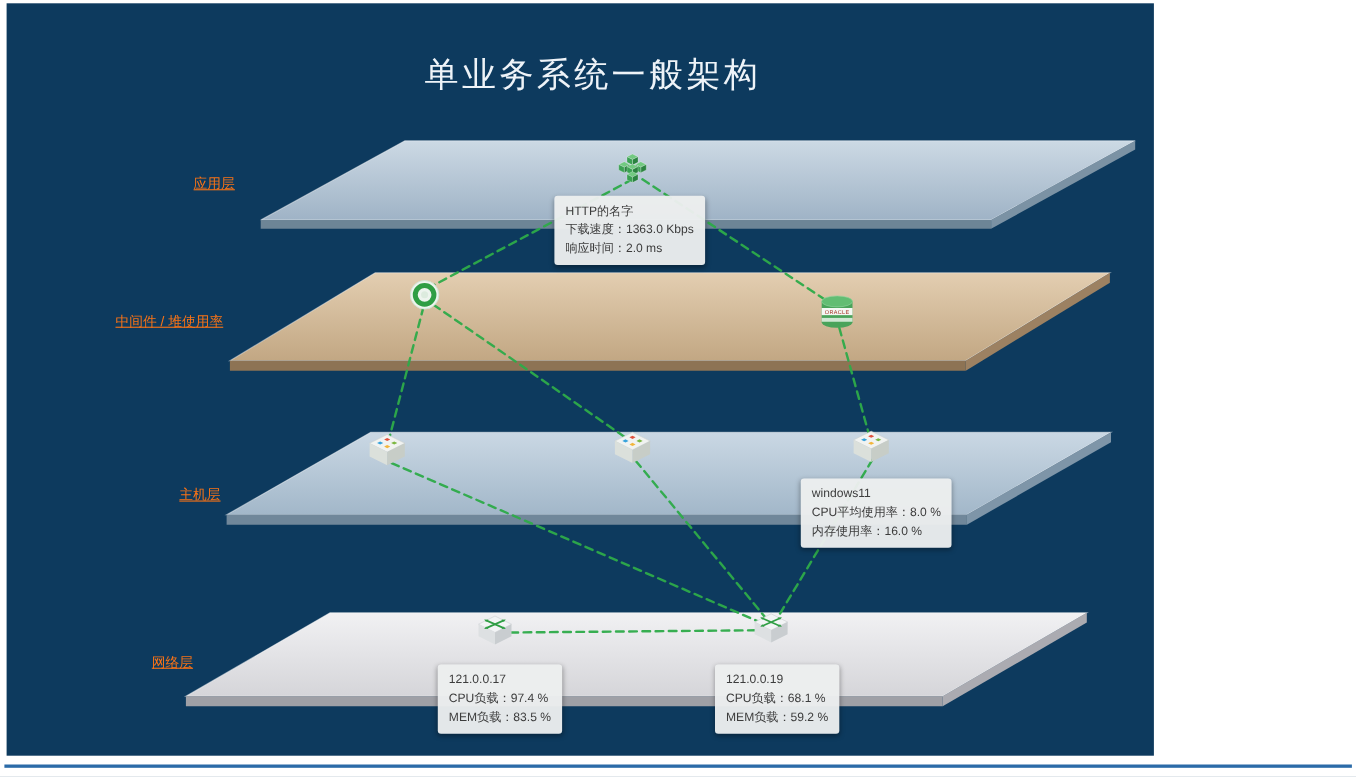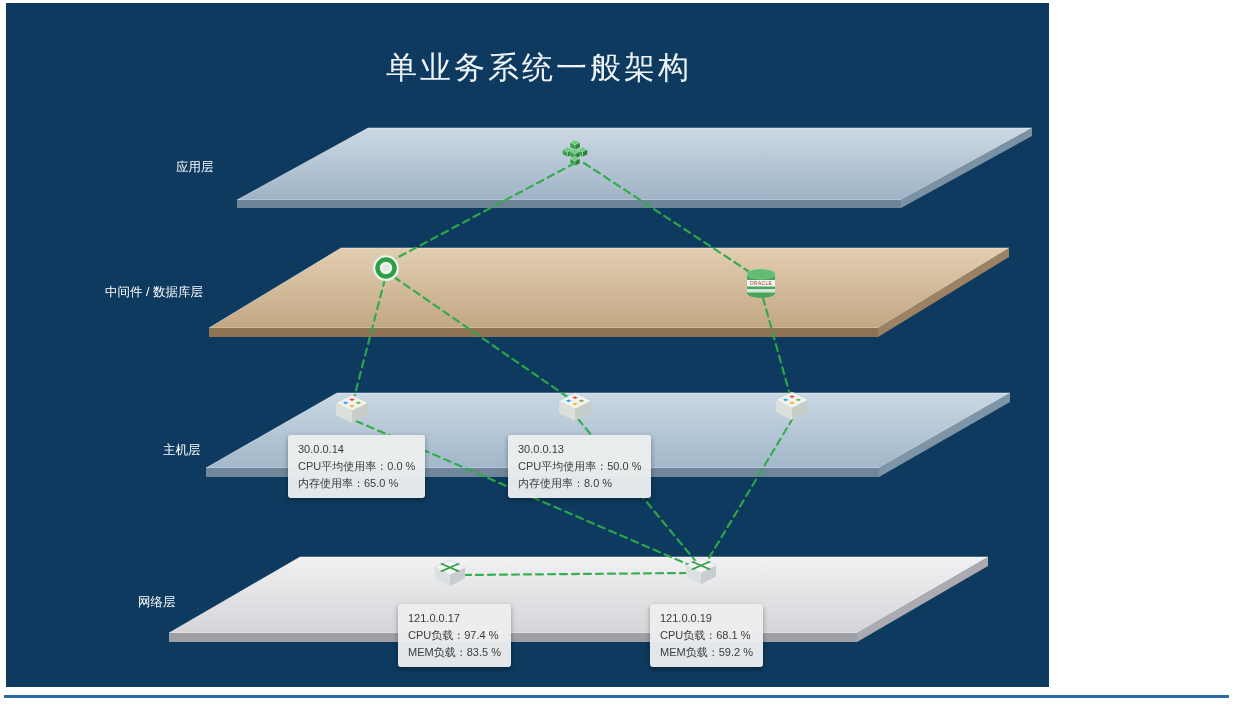--- a/index.html
+++ b/index.html
@@ -2,21 +2,21 @@
 <html><head>
 <meta charset="utf-8">
 <style>
   html,body{margin:0;padding:0;background:#ffffff;font-family:"Liberation Sans", sans-serif;}
   .screen{position:relative;width:1233px;height:706px;background:#ffffff;overflow:hidden;}
   .panel{position:absolute;left:6px;top:3px;width:1043px;height:684px;background:#0d3a5e;overflow:hidden;}
   .bottom-line{position:absolute;left:4px;right:4px;top:695px;height:3px;background:#2b6ba8;}
   .canvas{position:absolute;left:0;top:0;}
   .title{position:absolute;left:380px;top:44px;font-size:31px;letter-spacing:3px;color:#eef3f8;
          font-family:"Liberation Serif", serif;white-space:nowrap;}
-  .layer-label{position:absolute;font-size:12.5px;color:#ffffff;white-space:nowrap;}
+  .layer-label{position:absolute;font-size:12.5px;color:#f97316;white-space:nowrap;text-decoration:underline;}
   .node{position:absolute;transform:translate(-50%,-50%);line-height:0;}
   .tooltip{position:absolute;background:rgba(236,238,238,.96);border-radius:3px;padding:6px 10px;
            font-size:11px;line-height:17px;color:#3c3c3c;box-shadow:0 2px 5px rgba(0,0,0,.35);
            white-space:nowrap;z-index:5;}
   .tt-line{white-space:nowrap;}
 </style>
 </head>
 <body>
 
 <div class="screen">
@@ -75,21 +75,21 @@
         <line x1="388" y1="274" x2="563" y2="395"></line>
         <line x1="757" y1="295" x2="784" y2="392"></line>
         <line x1="350" y1="418" x2="688" y2="564"></line>
         <line x1="572" y1="416" x2="692" y2="561"></line>
         <line x1="787" y1="415" x2="700" y2="560"></line>
         <line x1="458" y1="572" x2="680" y2="570"></line>
       </g>
     </svg>
 
     <div class="layer-label" style="left:170px;top:156px">应用层</div>
-    <div class="layer-label" style="left:99px;top:281px">中间件 / 数据库层</div>
+    <div class="layer-label" style="left:99px;top:281px">中间件 / 堆使用率</div>
     <div class="layer-label" style="left:157px;top:439px">主机层</div>
     <div class="layer-label" style="left:132px;top:591px">网络层</div>
 
     <div class="node" style="left:569px;top:150px">
       <svg width="36" height="30" viewBox="0 0 36 30">
         <g stroke="rgba(255,255,255,.55)" stroke-width="0.4">
           <g>
               <polygon points="18,2 23,4.5 18,7 13,4.5" fill="#72c981"></polygon>
               <polygon points="18,7 23,4.5 23,9.5 18,12" fill="#2b8340"></polygon>
               <polygon points="18,7 13,4.5 13,9.5 18,12" fill="#3ba152"></polygon>
@@ -201,35 +201,35 @@
         <g fill="#2f9e44">
           <path d="M9.5 5.2 L24.5 11.8 M24.5 5.2 L9.5 11.8" stroke="#2f9e44" stroke-width="1.5" fill="none"></path>
           <polygon points="26.8,12.8 22.9,12.6 25.1,10.5"></polygon>
           <polygon points="7.2,4.2 11.1,4.4 8.9,6.5"></polygon>
           <polygon points="26.8,4.2 22.9,4.4 25.1,6.5"></polygon>
           <polygon points="7.2,12.8 11.1,12.6 8.9,10.5"></polygon>
         </g>
       </svg>
     </div>
 
-
-
-
-    <div class="tooltip" style="left:282px;top:432px">
-      <div class="tt-line">30.0.0.14</div>
-      <div class="tt-line">CPU平均使用率：0.0 %</div>
-      <div class="tt-line">内存使用率：65.0 %</div>
-    </div>
-
-    <div class="tooltip" style="left:502px;top:432px">
-      <div class="tt-line">30.0.0.13</div>
-      <div class="tt-line">CPU平均使用率：50.0 %</div>
-      <div class="tt-line">内存使用率：8.0 %</div>
-    </div>
-
+    <div class="tooltip" style="left:498px;top:175px">
+      <div class="tt-line">HTTP的名字</div>
+      <div class="tt-line">下载速度：1363.0 Kbps</div>
+      <div class="tt-line">响应时间：2.0 ms</div>
+    </div>
+
+
+
+
+
+    <div class="tooltip" style="left:722px;top:432px">
+      <div class="tt-line">windows11</div>
+      <div class="tt-line">CPU平均使用率：8.0 %</div>
+      <div class="tt-line">内存使用率：16.0 %</div>
+    </div>
 
     <div class="tooltip" style="left:392px;top:601px">
       <div class="tt-line">121.0.0.17</div>
       <div class="tt-line">CPU负载：97.4 %</div>
       <div class="tt-line">MEM负载：83.5 %</div>
     </div>
 
     <div class="tooltip" style="left:644px;top:601px">
       <div class="tt-line">121.0.0.19</div>
       <div class="tt-line">CPU负载：68.1 %</div>

